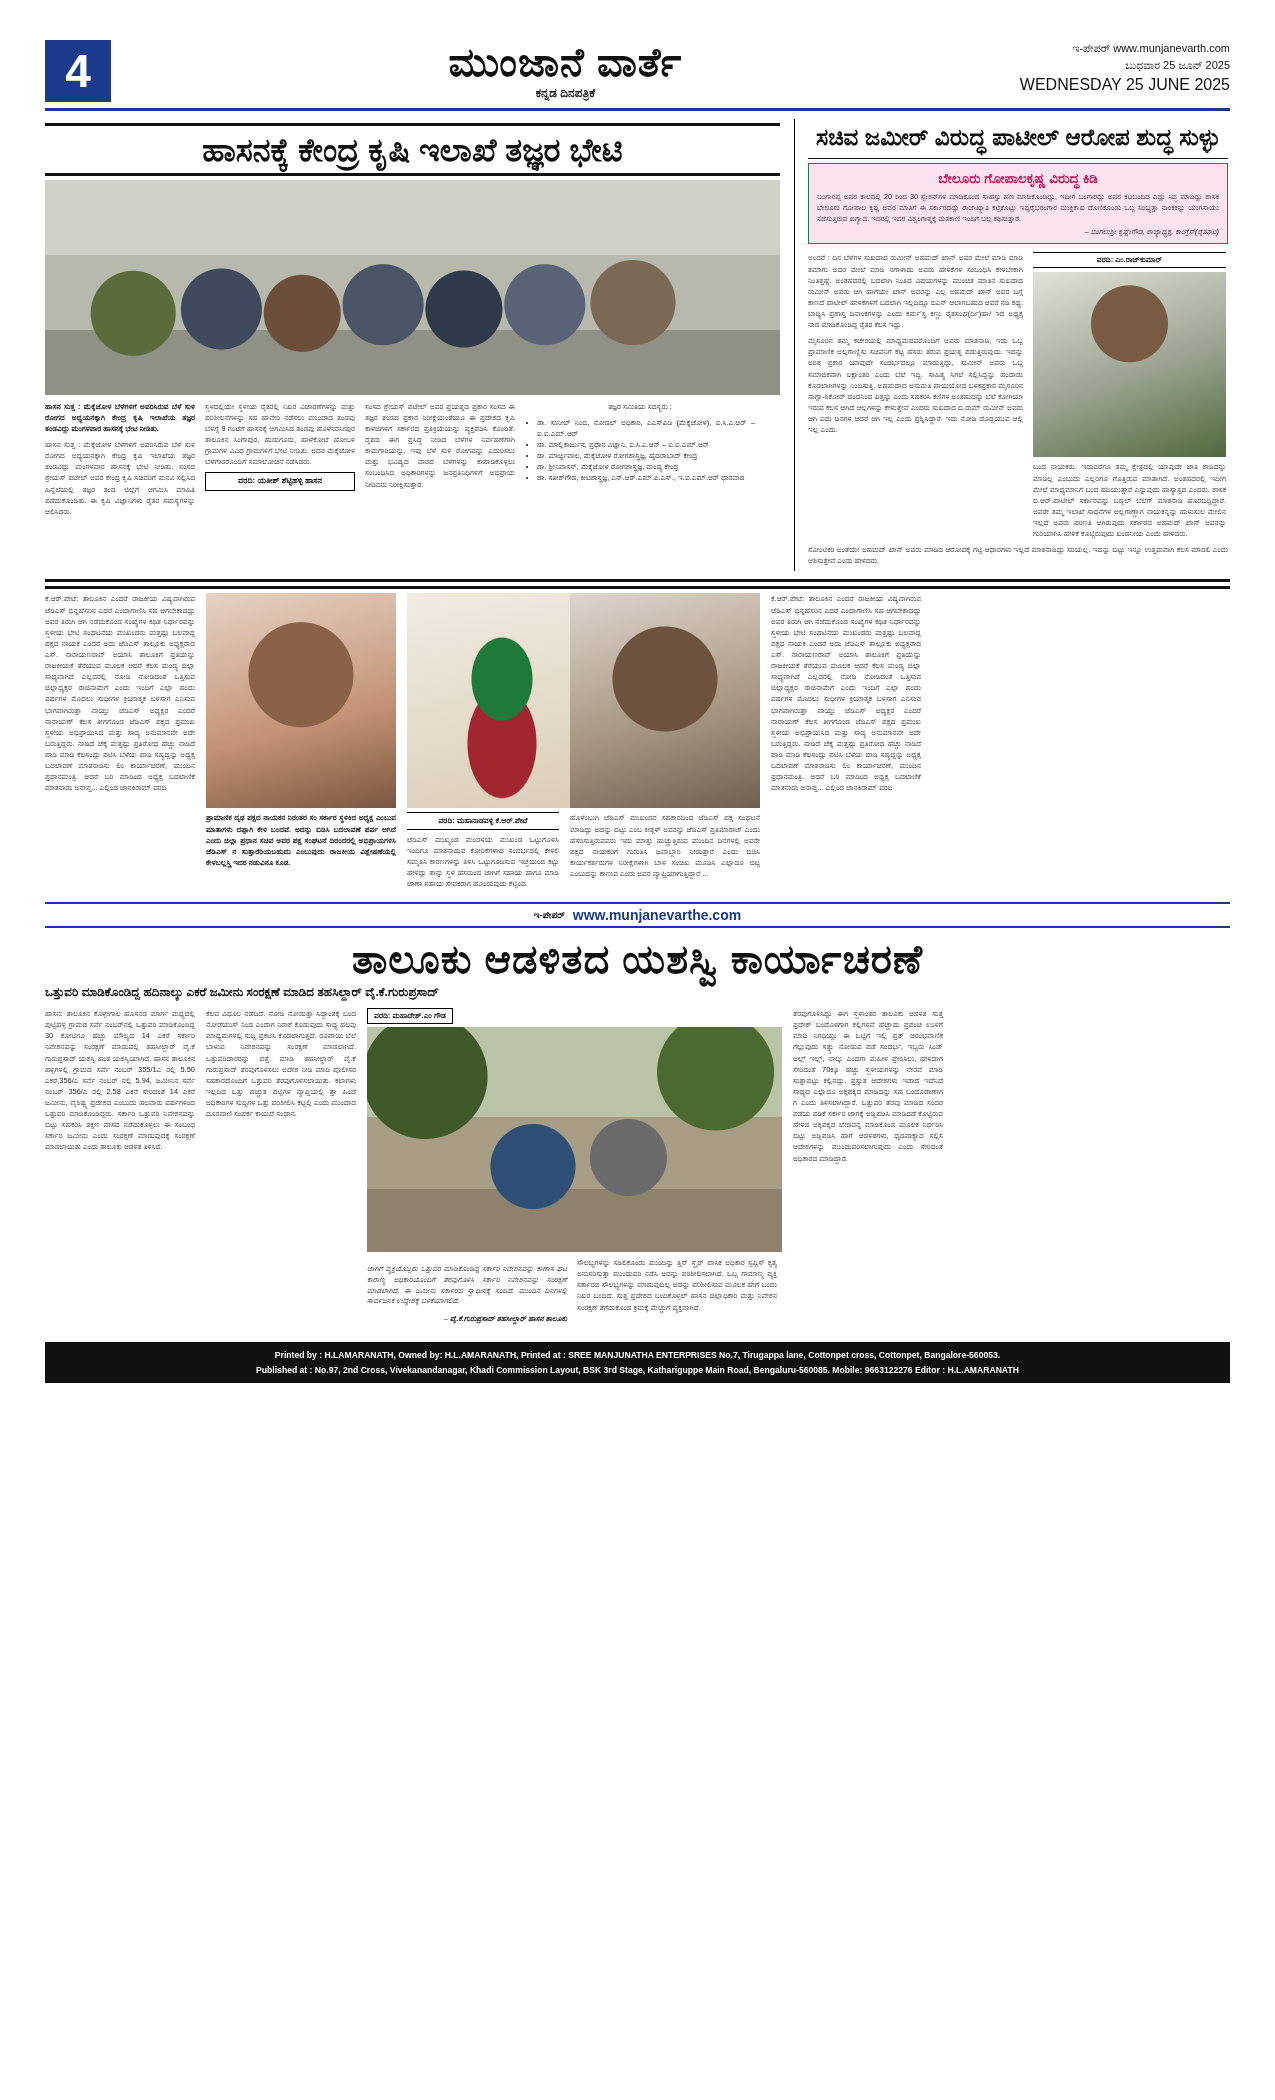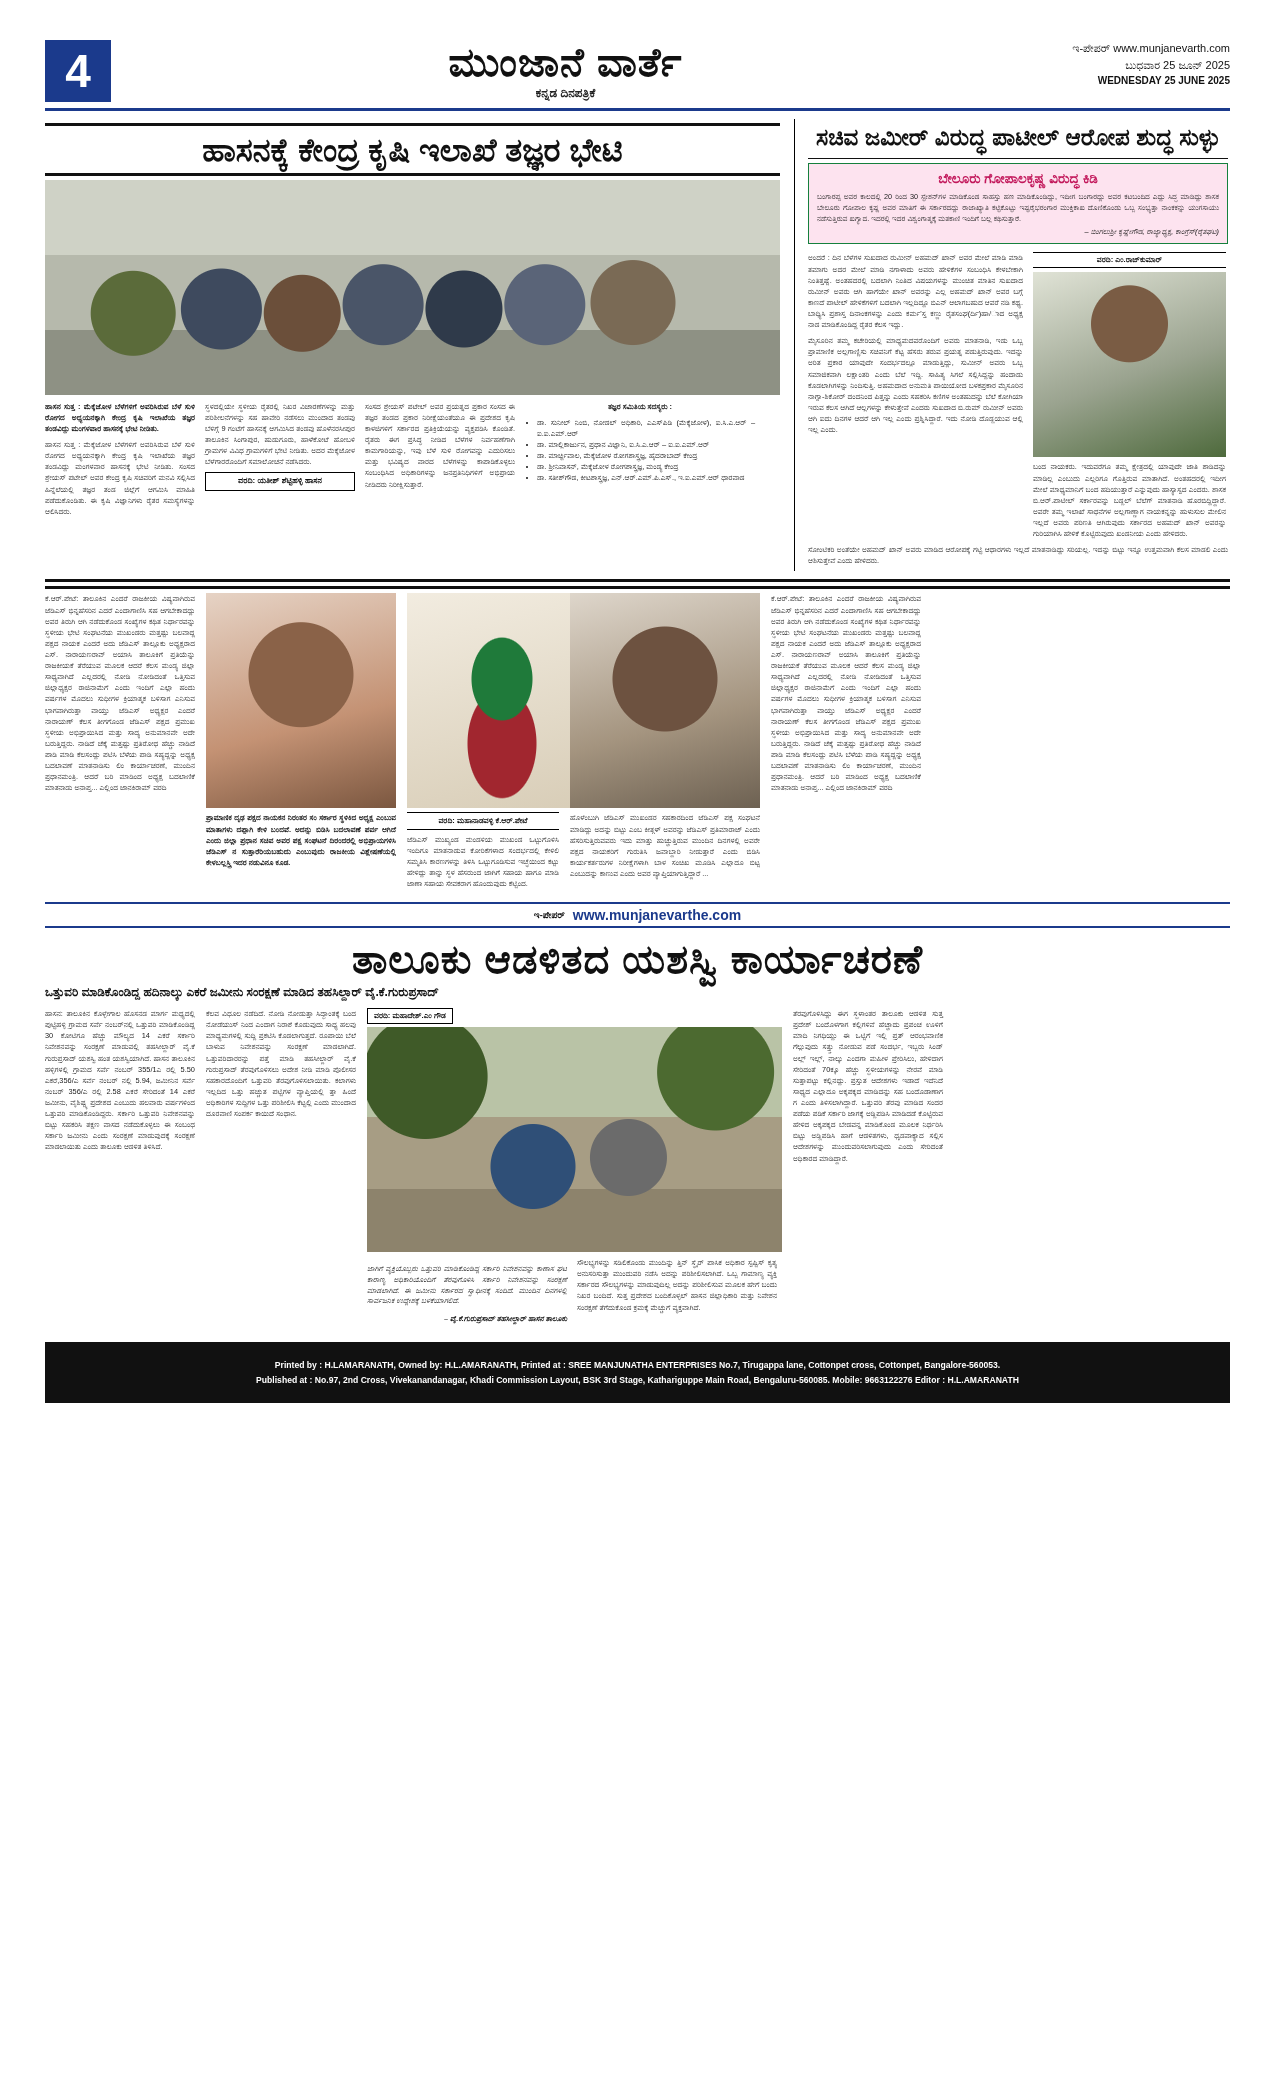--- a/index.html
+++ b/index.html
@@ -8,21 +8,21 @@
 
   
   .masthead{display:flex;align-items:flex-start;justify-content:space-between;border-bottom:3px solid #1b3a8c;padding-bottom:6px;}
   .pagenum{width:66px;height:62px;background:#1b3a8c;color:#fff;font-size:46px;font-weight:bold;display:flex;align-items:center;justify-content:center;line-height:1;}
   .mh-center{flex:1;text-align:center;margin-top:2px;}
   .mh-title{font-size:40px;font-weight:bold;letter-spacing:1px;color:#111;line-height:1;}
   .mh-sub{font-size:12px;font-weight:bold;margin-top:4px;color:#222;}
   .mh-right{text-align:right;font-size:11px;line-height:1.5;min-width:210px;}
   .mh-right .epaper{font-size:11px;}
   .mh-right .date-kn{font-size:11px;}
-  .mh-right .date-en{font-size:10px;font-weight:bold;}
+  .mh-right .date-en{font-size:16px;font-weight:normal;}
   .kn-head{font-weight:bold;line-height:1.15;}
   p.body{font-size:7.4px;line-height:1.5;text-align:justify;margin:0 0 5px 0;color:#1a1a1a;}
   .photo{background:#9aa0a6;position:relative;overflow:hidden;}
   .ph-grad{position:absolute;inset:0;}
 
   
   .top{display:flex;gap:14px;margin-top:8px;}
   .top-left{width:735px;}
   .top-right{width:420px;border-left:1px solid #000;padding-left:13px;}
   .h1-main{font-size:32px;text-align:center;margin:6px 0 0;}
@@ -72,21 +72,21 @@
   .wb1{width:150px}.wb2{width:150px}.wb3{width:150px}
   .bot-mid{width:415px;}
   .bot-photo{width:100%;height:225px;background:linear-gradient(170deg,#c8cbb6,#8d9179);}
   .bot-cap-row{display:flex;justify-content:flex-start;margin-bottom:3px;}
   .bot-cap{font-size:7.6px;font-weight:bold;border:1px solid #000;padding:2px 6px;}
   .italic-cap{font-size:7.3px;line-height:1.45;text-align:justify;font-style:italic;}
   .bm-cols{display:flex;gap:10px;margin-top:5px;}
   .bm-cols>div{width:200px;font-size:7.4px;line-height:1.5;text-align:justify;}
 
   
-  .footer{background:#111;color:#fff;text-align:center;font-size:8.6px;font-weight:bold;line-height:1.7;padding:16px 10px;margin-top:10px;}
+  .footer{background:#111;color:#fff;text-align:center;font-size:8.6px;font-weight:bold;line-height:1.7;padding:6px 10px;margin-top:10px;}
 </style>
 </head>
 <body>
 
 <div class="page">
 
   <div class="masthead">
     <div class="pagenum">4</div>
     <div class="mh-center">
       <div class="mh-title">ಮುಂಜಾನೆ ವಾರ್ತೆ</div>
@@ -124,21 +124,21 @@
           <p class="body">ಹಾಸನ ಸುತ್ತ : ಮೆಕ್ಕೆಜೋಳ ಬೆಳೆಗಳಿಗೆ ಅವರಿಸಿರುವ ಬೆಳೆ ಸುಳಿ ರೋಗದ ಅಧ್ಯಯನಕ್ಕಾಗಿ ಕೇಂದ್ರ ಕೃಷಿ ಇಲಾಖೆಯ ತಜ್ಞರ ತಂಡವಿದ್ದು ಮಂಗಳವಾರ ಹಾಸನಕ್ಕೆ ಭೇಟಿ ನೀಡಿತು. ಸಂಸದ ಶ್ರೇಯಸ್ ಪಟೇಲ್ ಅವರ ಕೇಂದ್ರ ಕೃಷಿ ಸಚಿವರಿಗೆ ಮನವಿ ಸಲ್ಲಿಸಿದ ಹಿನ್ನೆಲೆಯಲ್ಲಿ ತಜ್ಞರ ತಂಡ ಜಿಲ್ಲೆಗೆ ಆಗಮಿಸಿ ಮಾಹಿತಿ ಪಡೆದುಕೊಂಡಿತು. ಈ ಕೃಷಿ ವಿಜ್ಞಾನಿಗಳು ರೈತರ ಸಮಸ್ಯೆಗಳನ್ನು ಆಲಿಸಿದರು.</p>
         </div>
         <div class="tc c2">
           <p class="body">ಸ್ಥಳದಲ್ಲಿಯೇ ಸ್ಥಳೀಯ ರೈತರಲ್ಲಿ ನಿಖರ ವಿಚಾರಣೆಗಳನ್ನು ಮತ್ತು ಪರಿಶೀಲನೆಗಳನ್ನು ಸಹ ಹಾವೇರಿ ನಡೆಸಲು ಮುಂದಾದ ತಂಡವು ಬೆಳಿಗ್ಗೆ 9 ಗಂಟೆಗೆ ಹಾಸನಕ್ಕೆ ಆಗಮಿಸಿದ ತಂಡವು ಹೊಳೆನರಸೀಪುರ ತಾಲೂಕಿನ ಸಿಂಗಾಪುರ, ಹುಡುಗೂರು, ಹಾಳೆಕೋಟೆ ಹೋಬಳಿ ಗ್ರಾಮಗಳ ವಿವಿಧ ಗ್ರಾಮಗಳಿಗೆ ಭೇಟಿ ನೀಡಿತು. ಅದರ ಮೆಕ್ಕೆಜೋಳ ಬೆಳೆಗಾರರೊಂದಿಗೆ ಸಮಾಲೋಚನೆ ನಡೆಸಿದರು.</p>
           <div class="credit-box">ವರದಿ: ಯತೀಶ್ ಶೆಟ್ಟಿಹಳ್ಳಿ ಹಾಸನ</div>
         </div>
         <div class="tc c3">
           <p class="body">ಸಂಸದ ಶ್ರೇಯಸ್ ಪಟೇಲ್ ಅವರ ಪ್ರಯತ್ನದ ಪ್ರಕಾರ ಸಂಸದ ಈ ತಜ್ಞರ ತಂಡದ ಪ್ರಕಾರ ನಿರೀಕ್ಷೆಯಂತೆಯೂ ಈ ಪ್ರದೇಶದ ಕೃಷಿ ಕಾಳಜಿಗಳಿಗೆ ಸರ್ಕಾರದ ಪ್ರತಿಕ್ರಿಯೆಯನ್ನು ವ್ಯಕ್ತಪಡಿಸಿ ಕೊಂಡಿತೆ. ರೈತರು ಈಗ ಪ್ರಸಿದ್ಧ ನೀಡಿದ ಬೆಳೆಗಳ ನಿರ್ವಹಣೆಗಾಗಿ ಕಾಮಗಾರಿಯನ್ನು, ಇವು ಬೆಳೆ ಸುಳಿ ರೋಗವನ್ನು ಎದುರಿಸಲು ಮತ್ತು ಭವಿಷ್ಯದ ವಾರದ ಬೆಳೆಗಳನ್ನು ಕಾಪಾಡಿಕೊಳ್ಳಲು ಸಂಬಂಧಿಸಿದ ಅಧಿಕಾರಿಗಳನ್ನು ಜನಪ್ರತಿನಿಧಿಗಳಿಗೆ ಅಭಿಪ್ರಾಯ ನೀಡಿದರು ನಿರೀಕ್ಷಿಸುತ್ತಾರೆ.</p>
         </div>
         <div class="tc c4">
-          <p class="body" style="font-weight:bold;text-align:center">ತಜ್ಞರ ಸಮಿತಿಯ ಸದಸ್ಯರು :</p>
+          <p class="body" style="font-weight:normal;text-align:center">ತಜ್ಞರ ಸಮಿತಿಯ ಸದಸ್ಯರು :</p>
           <ul style="margin:0;padding-left:12px">
             <li class="body">ಡಾ. ಸುನೀಲ್ ನಿಂಬಿ, ನೋಡಲ್ ಅಧಿಕಾರಿ, ಎಎಸ್‌ಪಿಡಿ (ಮೆಕ್ಕೆಜೋಳ), ಐ.ಸಿ.ಎ.ಆರ್ – ಐ.ಐ.ಎಮ್.ಆರ್</li>
             <li class="body">ಡಾ. ಮಾಲ್ಲಿಕಾರ್ಜುನ, ಪ್ರಧಾನ ವಿಜ್ಞಾನಿ, ಐ.ಸಿ.ಎ.ಆರ್ – ಐ.ಐ.ಎಮ್.ಆರ್</li>
             <li class="body">ಡಾ. ಮಾರ್ಚ್ಜಿವಾಲ, ಮೆಕ್ಕೆಜೋಳ ರೋಗಶಾಸ್ತ್ರಜ್ಞ, ಹೈದರಾಬಾದ್ ಕೇಂದ್ರ</li>
             <li class="body">ಡಾ. ಶ್ರೀನಿವಾಸನ್, ಮೆಕ್ಕೆಜೋಳ ರೋಗಶಾಸ್ತ್ರಜ್ಞ, ಮಂಡ್ಯ ಕೇಂದ್ರ</li>
             <li class="body">ಡಾ. ಸತೀಶ್‌ಗೌಡ, ಕೀಟಶಾಸ್ತ್ರಜ್ಞ, ಎನ್.ಆರ್.ಎಮ್.ಪಿ.ಎಸ್., ಇ.ಐ.ಎಮ್.ಆರ್ ಧಾರವಾಡ</li>
           </ul>
         </div>
       </div>
     </div>

